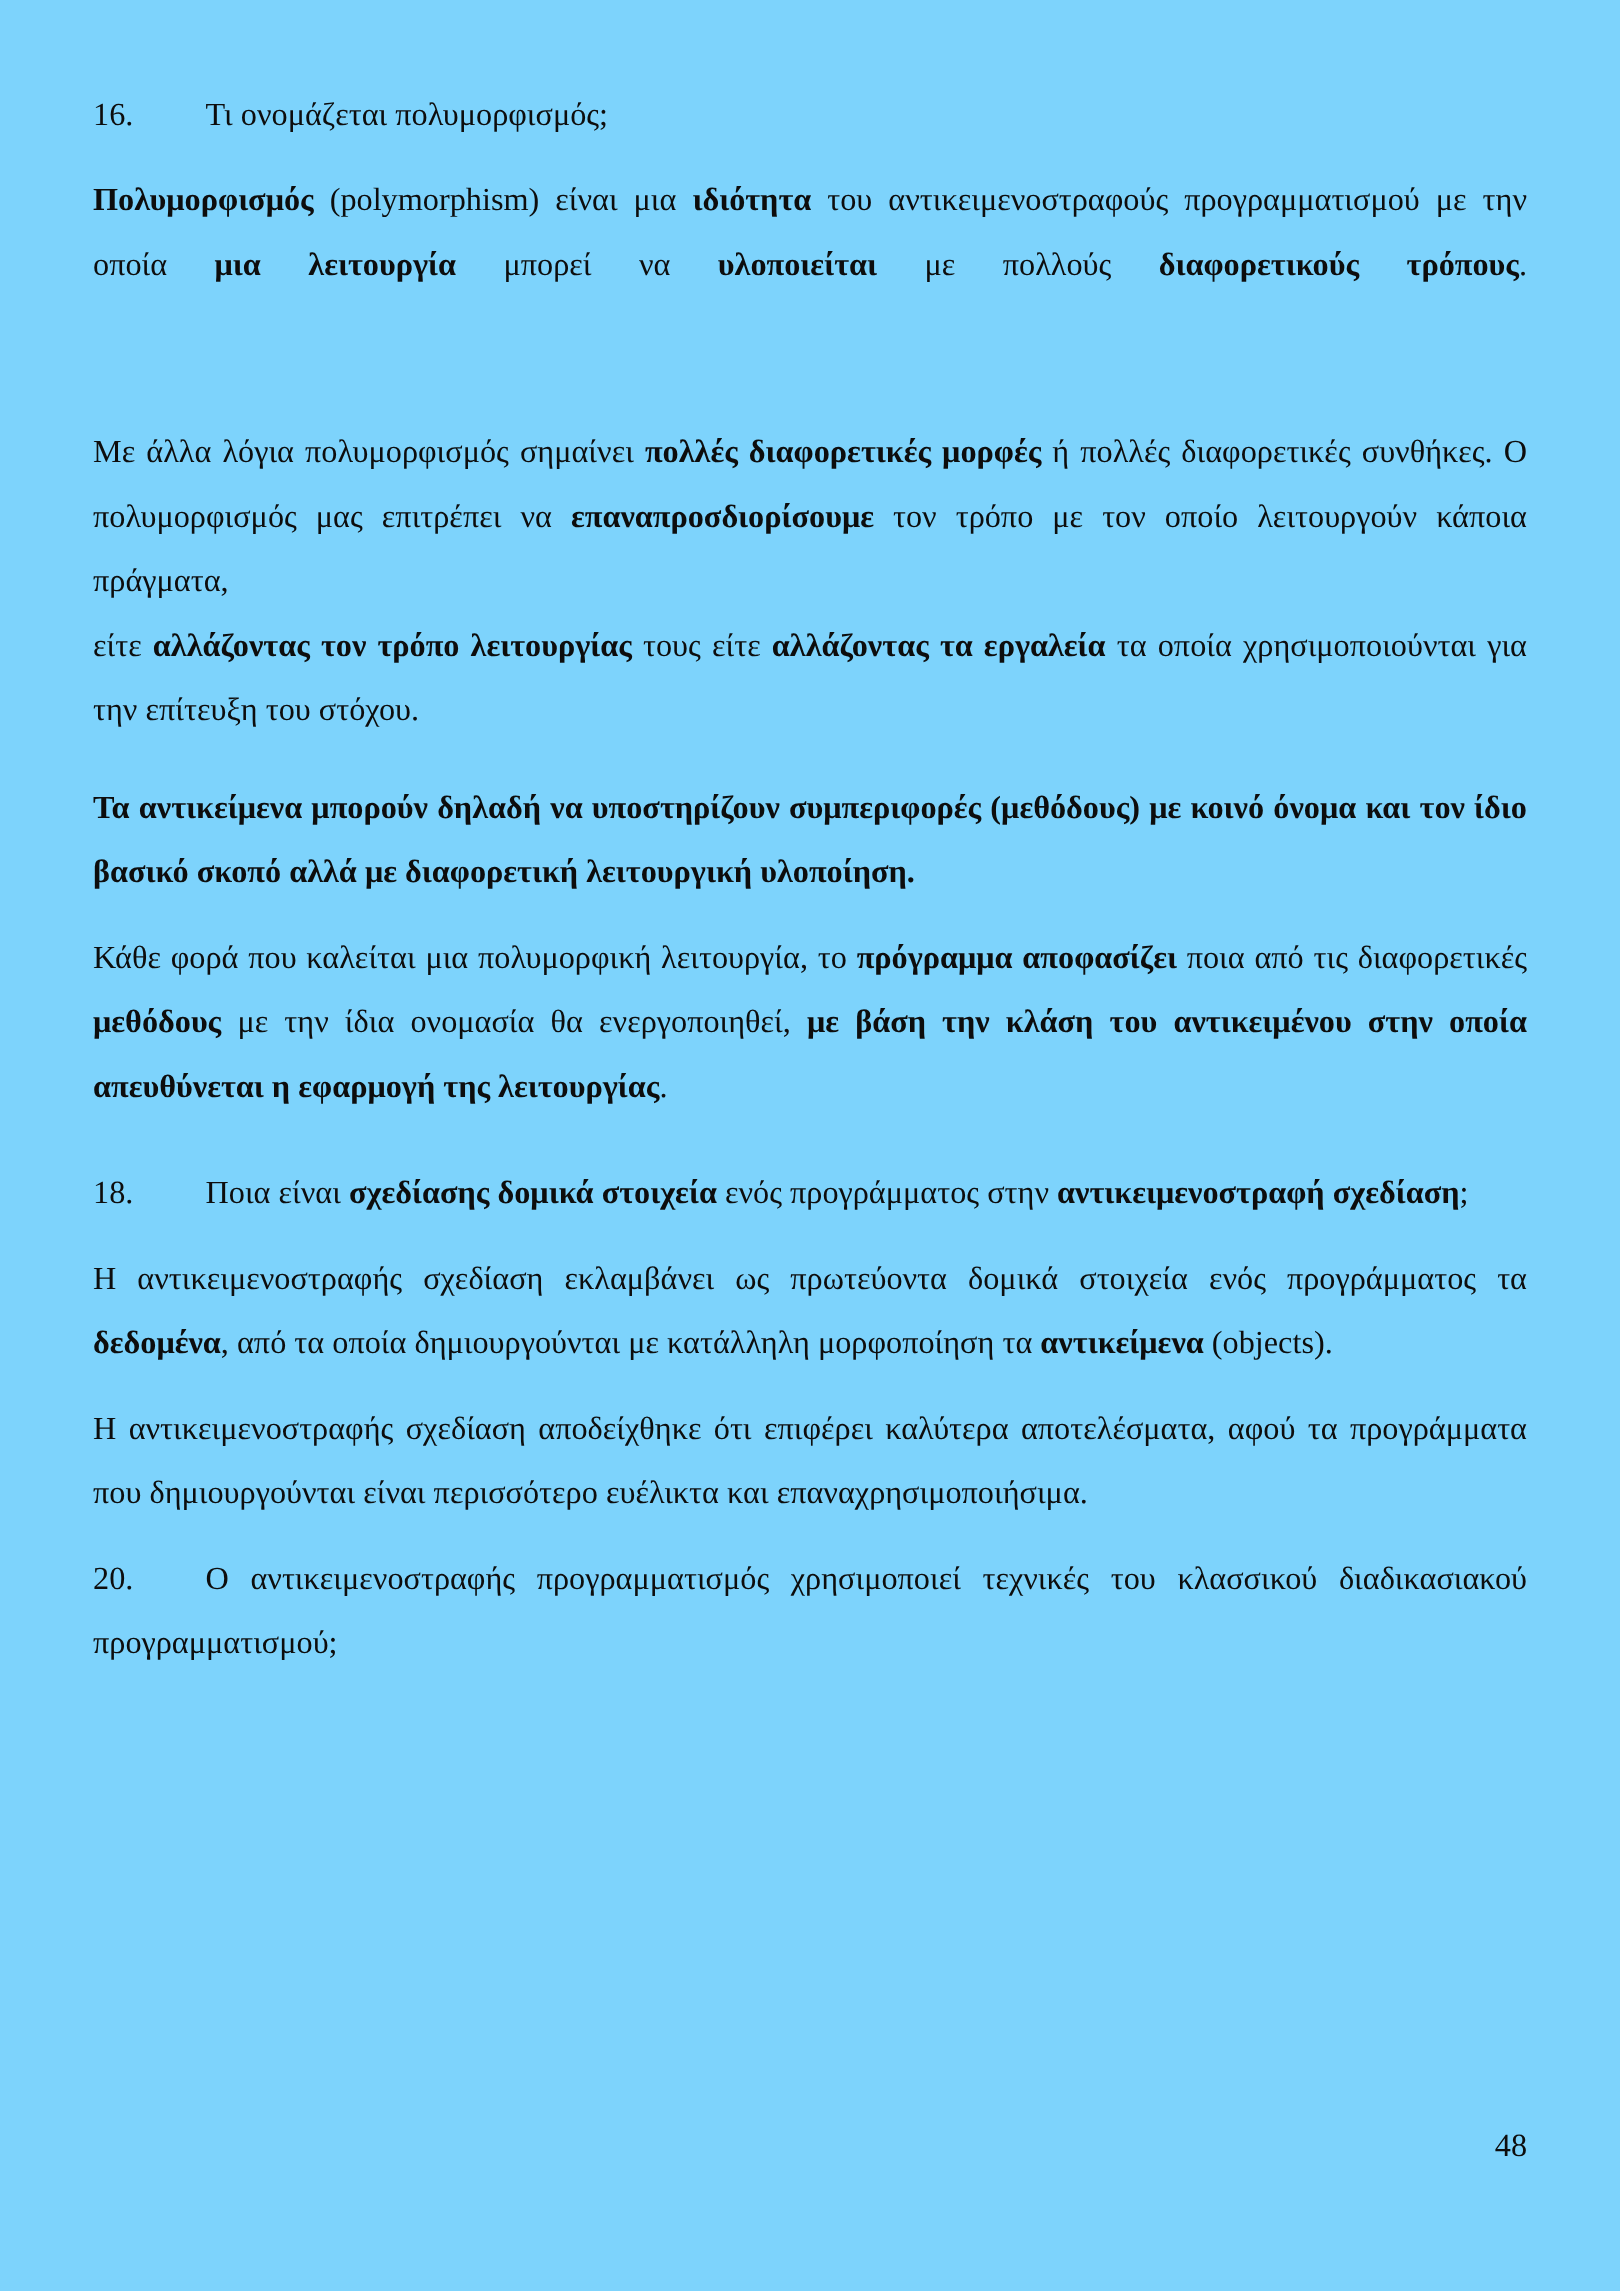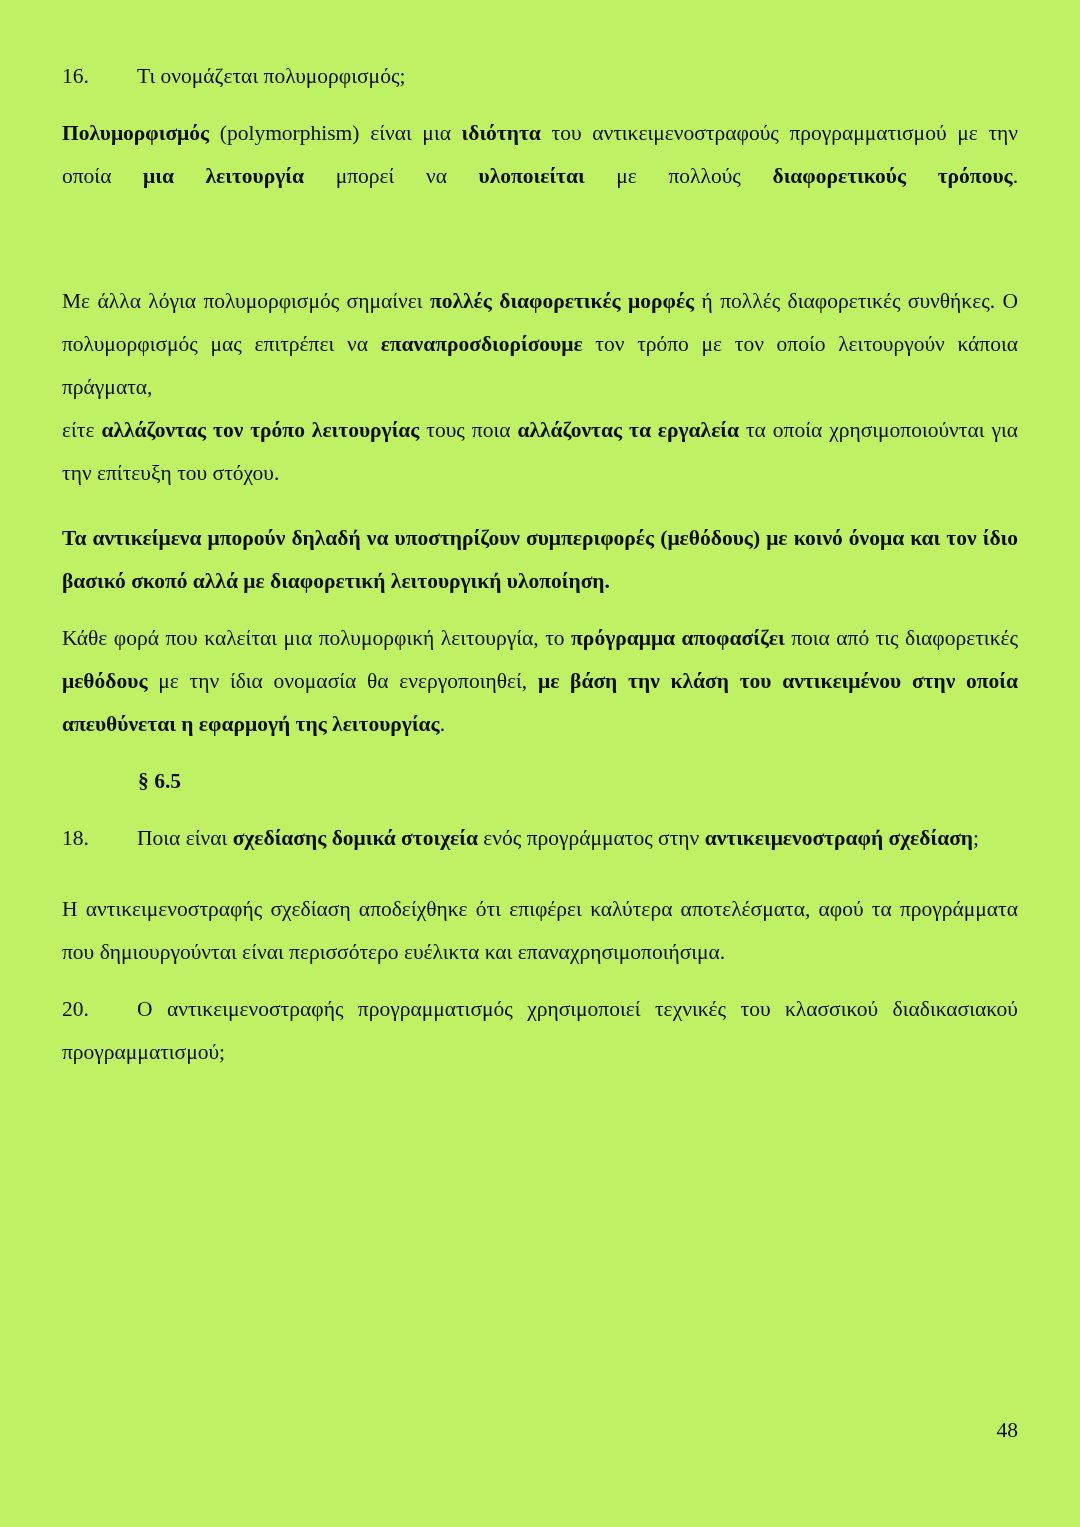--- a/index.html
+++ b/index.html
@@ -4,21 +4,21 @@
 <style>
   html, body {
     margin: 0;
     padding: 0;
     background: #ffffff;
   }
   .page {
     position: relative;
     width: 1080px;
     height: 1527px;
-    background: #bef264;
+    background: #7dd3fc;
     box-sizing: border-box;
     padding: 55px 62px 0 62px;
     font-family: "Liberation Serif", "DejaVu Serif", serif;
     color: #0d0d0d;
     overflow: hidden;
   }
   .body-col {
     width: 956px;
   }
   p.para {
@@ -80,50 +80,52 @@
       <b>Πολυμορφισμός</b><span> (polymorphism) είναι μια </span><b>ιδιότητα</b><span> του αντικειμενοστραφούς προγραμματισμού με την οποία </span><b>μια λειτουργία</b><span> μπορεί να </span><b>υλοποιείται</b><span> με πολλούς </span><b>διαφορετικούς τρόπους</b><span>.</span>
     </p>
 
     <div class="gap-xl"></div>
 
     <p class="para">
       <span>Με άλλα λόγια πολυμορφισμός σημαίνει </span><b>πολλές διαφορετικές μορφές</b><span> ή πολλές διαφορετικές συνθήκες. Ο πολυμορφισμός μας επιτρέπει να </span><b>επαναπροσδιορίσουμε</b><span> τον τρόπο με τον οποίο λειτουργούν κάποια πράγματα,</span>
     </p>
 
     <p class="para">
-      <span>είτε </span><b>αλλάζοντας τον τρόπο λειτουργίας</b><span> τους ποια </span><b>αλλάζοντας τα εργαλεία</b><span> τα οποία χρησιμοποιούνται για την επίτευξη του στόχου.</span>
+      <span>είτε </span><b>αλλάζοντας τον τρόπο λειτουργίας</b><span> τους είτε </span><b>αλλάζοντας τα εργαλεία</b><span> τα οποία χρησιμοποιούνται για την επίτευξη του στόχου.</span>
     </p>
 
     <div class="gap-xs"></div>
 
 
     <div class="gap-sm"></div>
 
     <p class="para">
       <b>Τα αντικείμενα μπορούν δηλαδή να υποστηρίζουν συμπεριφορές (μεθόδους) με κοινό όνομα και τον ίδιο βασικό σκοπό αλλά με διαφορετική λειτουργική υλοποίηση.</b>
     </p>
 
     <div class="gap-sm"></div>
 
     <p class="para">
       <span>Κάθε φορά που καλείται μια πολυμορφική λειτουργία, το </span><b>πρόγραμμα αποφασίζει</b><span> ποια από τις διαφορετικές </span><b>μεθόδους</b><span> με την ίδια ονομασία θα ενεργοποιηθεί, </span><b>με βάση την κλάση του αντικειμένου στην οποία απευθύνεται η εφαρμογή της λειτουργίας</b><span>.</span>
     </p>
 
     <div class="gap-sm"></div>
 
-    <p class="section-head">§ 6.5</p>
 
     <div class="gap-sm"></div>
 
     <p class="para">
       <span class="num">18.</span><span class="tab"></span><span>Ποια είναι </span><b>σχεδίασης δομικά στοιχεία</b><span> ενός προγράμματος στην  </span><b>αντικειμενοστραφή σχεδίαση</b><span>;</span>
     </p>
 
     <div class="gap-sm"></div>
 
+    <p class="para">
+      <span>Η αντικειμενοστραφής σχεδίαση εκλαμβάνει ως πρωτεύοντα δομικά στοιχεία ενός προγράμματος τα </span><b>δεδομένα</b><span>, από τα οποία δημιουργούνται με κατάλληλη μορφοποίηση τα </span><b>αντικείμενα</b><span> (objects).</span>
+    </p>
 
     <div class="gap-sm"></div>
 
 
     <p class="para">Η αντικειμενοστραφής σχεδίαση  αποδείχθηκε ότι επιφέρει καλύτερα αποτελέσματα, αφού τα προγράμματα που δημιουργούνται είναι περισσότερο ευέλικτα και επαναχρησιμοποιήσιμα.</p>
 
     <div class="gap-sm"></div>
 
     <p class="para">
       <span class="num">20.</span><span class="tab"></span><span>Ο αντικειμενοστραφής προγραμματισμός χρησιμοποιεί τεχνικές του κλασσικού διαδικασιακού προγραμματισμού;</span>

